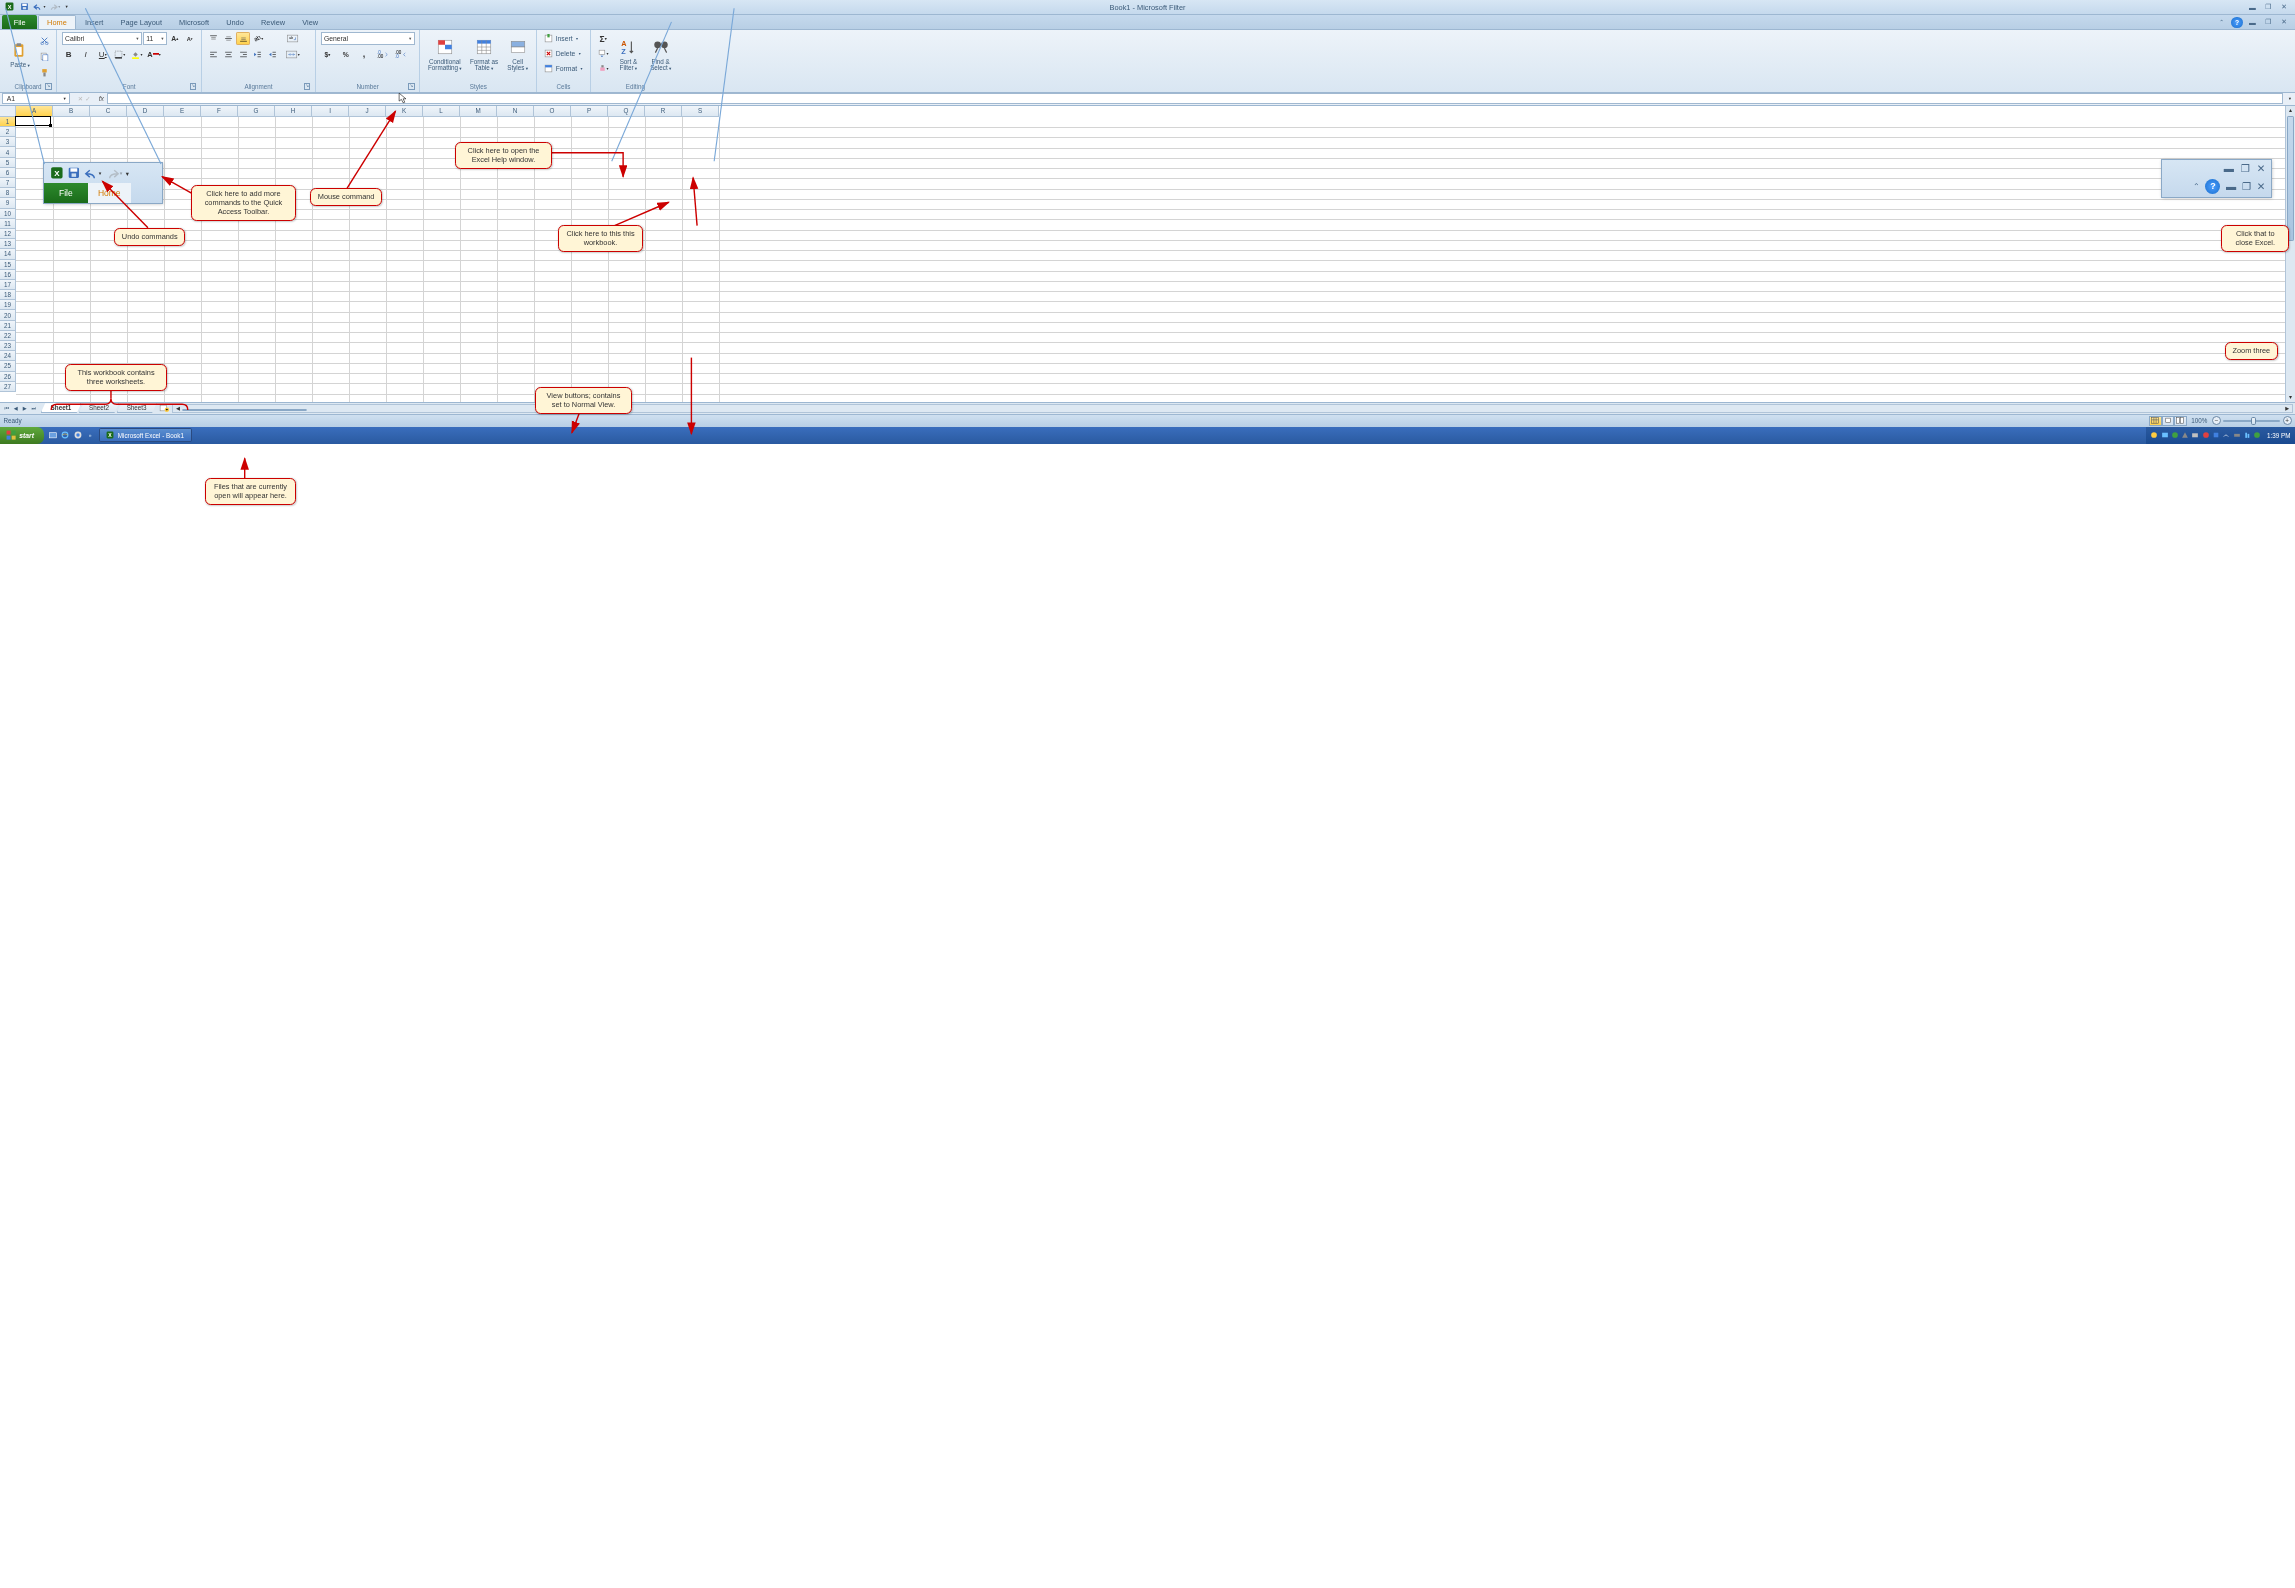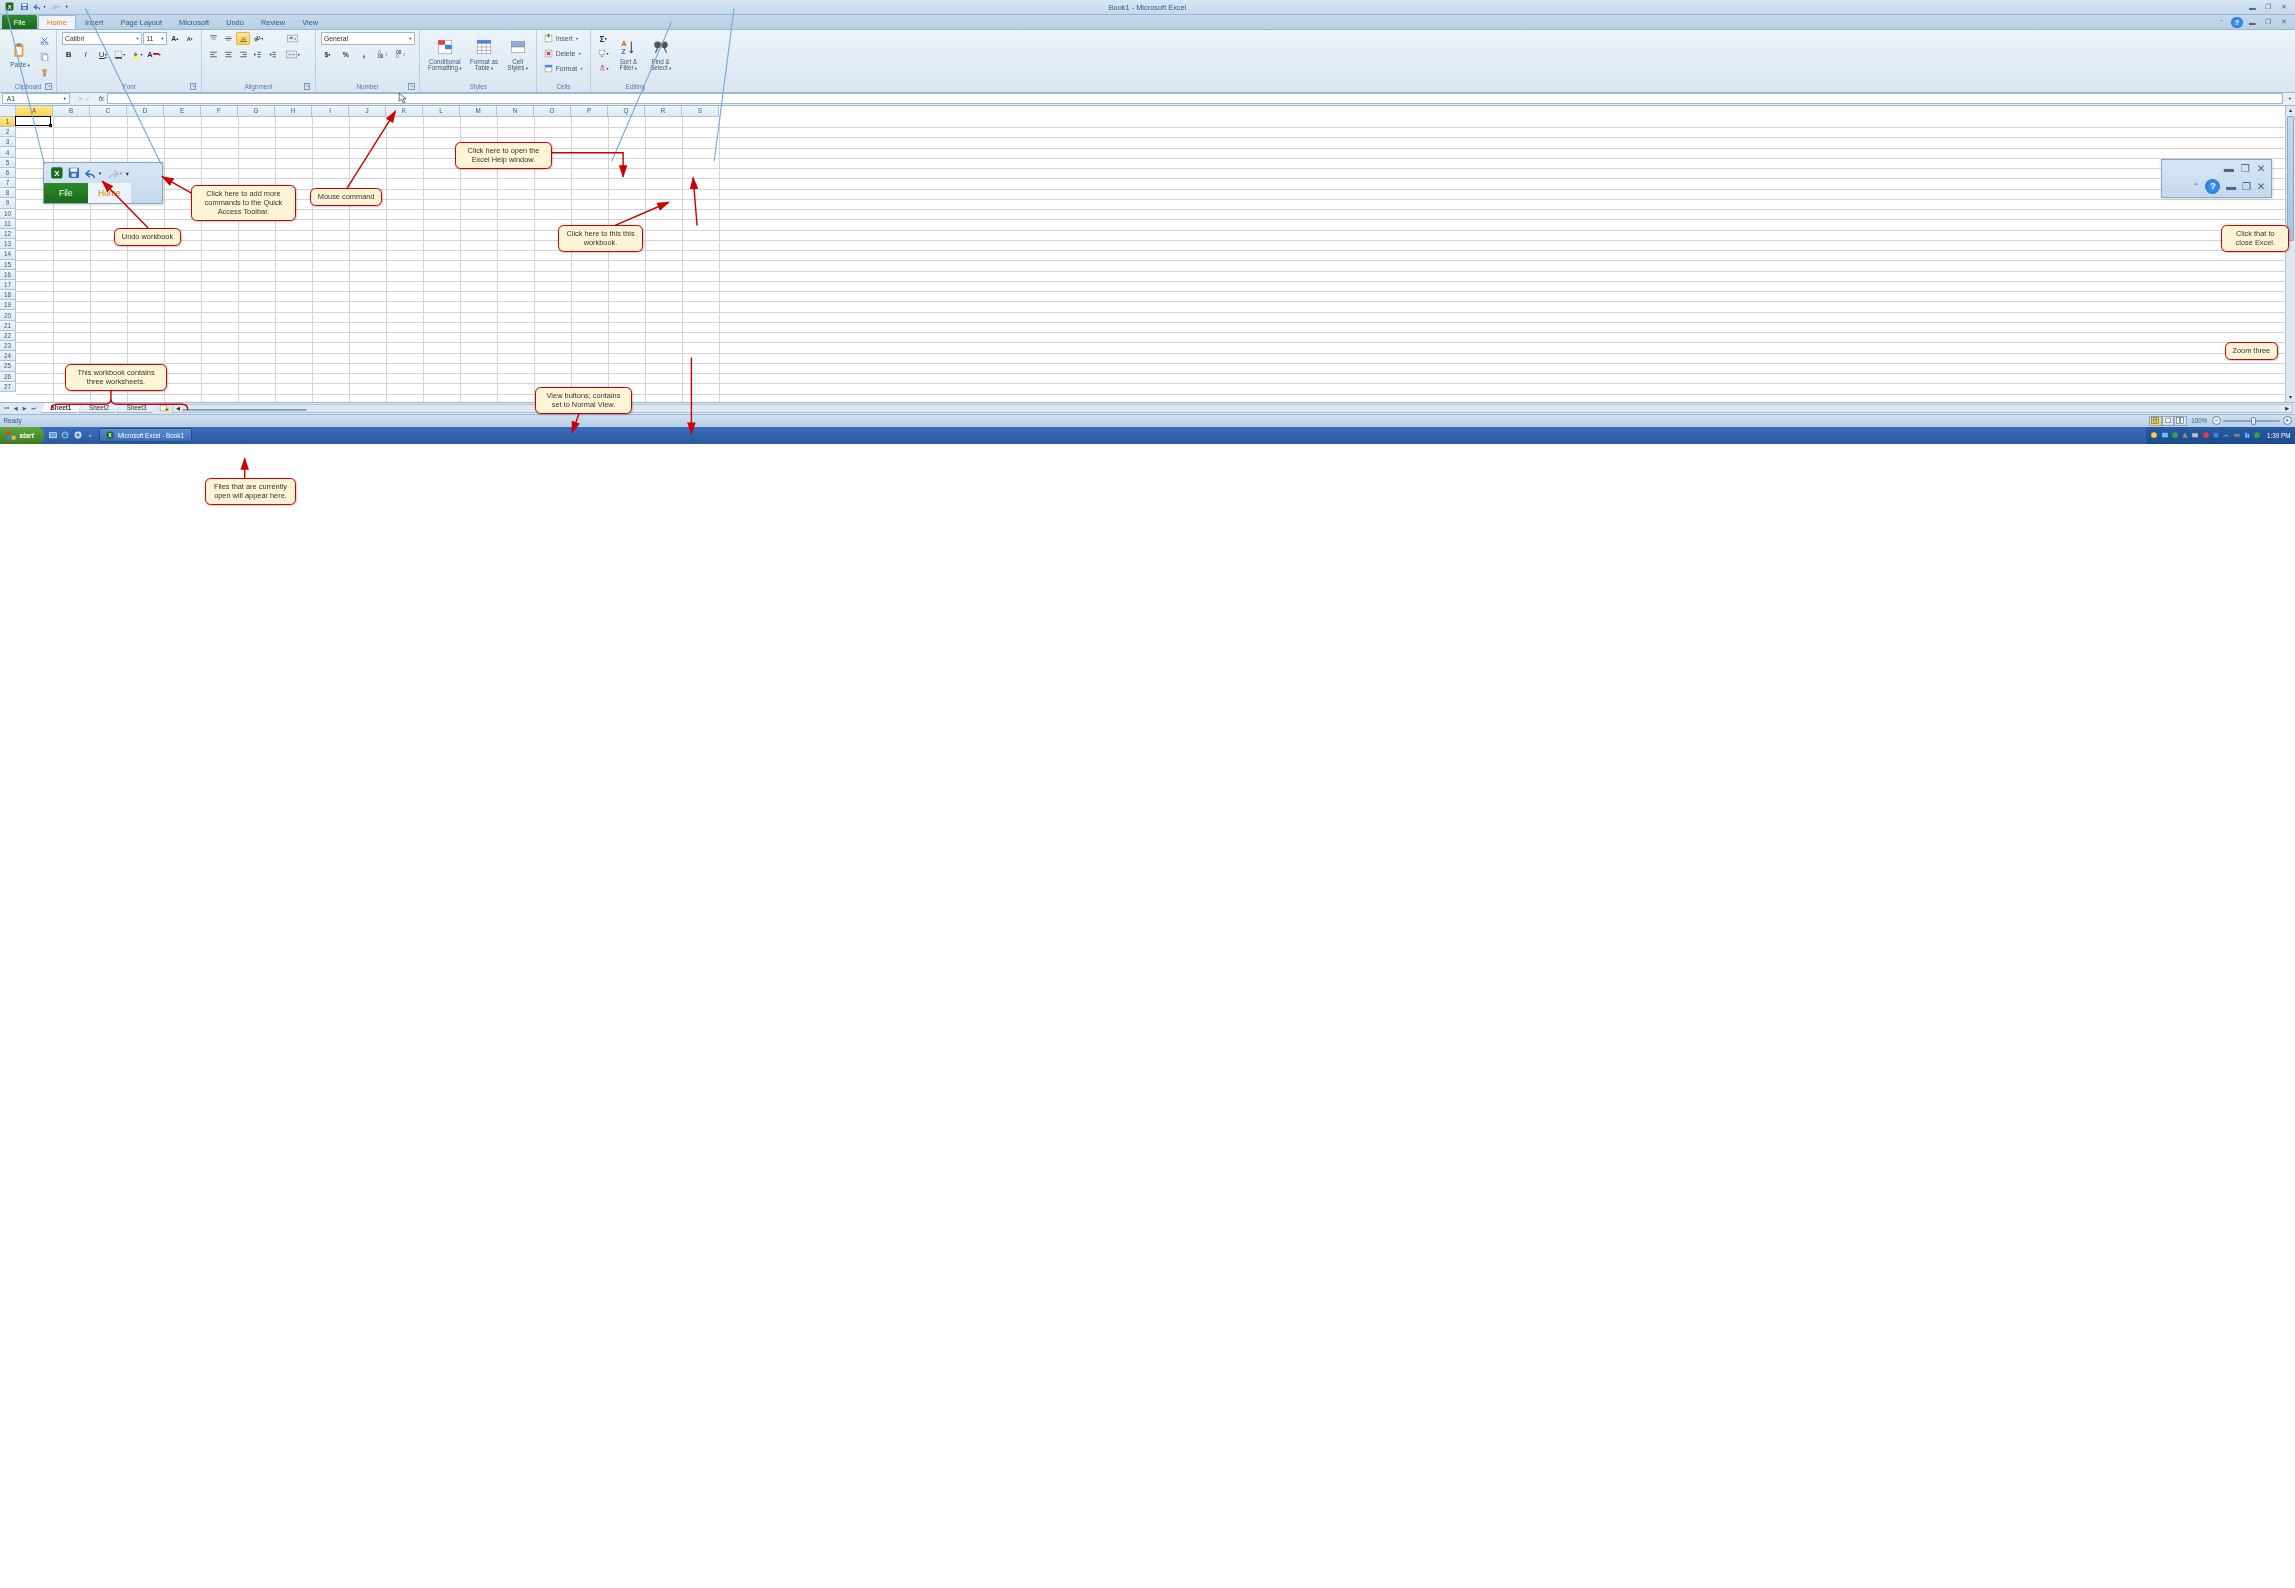--- a/index.html
+++ b/index.html
@@ -146,21 +146,21 @@
     <div class="qat-btn" style="opacity:0.4">
       <svg width="10.2" height="8" viewBox="0 0 17.4844 14">
           <path d="M11 3 L16 7 L11 11 M16 7 Q6 7 6 12" stroke="#888" stroke-width="2" fill="none"></path>
         </svg>
         <span style="font-size:4px;margin-left:0.6px">▾</span>
     </div>
     <div class="qat-btn" style="width:8px">
       <span style="font-size:4.6px">▾</span>
     </div>
   </div>
-  <div class="title-text">Book1 - Microsoft Excel</div>
+  <div class="title-text">Book1 - Microsoft Filter</div>
   <div class="win-ctrls">
     <div class="win-btn">▬</div>
     <div class="win-btn">❐</div>
     <div class="win-btn">✕</div>
   </div>
 </div>
 
 <div class="ribbon-tabs">
   <div class="file-tab">File</div>
   <div class="tab active">Home</div>
@@ -800,21 +800,21 @@
   <div style="display:flex;justify-content:flex-end;gap:5.7px;align-items:center">
     <span style="font-size:8px;color:#4a6a8a">⌃</span>
     <div style="width:15px;height:15px;border-radius:50%;background:radial-gradient(#4a9eff,#1a6ecc);color:#fff;display:flex;align-items:center;justify-content:center;font-weight:bold;font-size:9px">?</div>
     <span style="font-size:10.2px;color:#4a6a8a">▬</span>
     <span style="font-size:10.2px;color:#4a6a8a">❐</span>
     <span style="font-size:10.2px;color:#4a6a8a">✕</span>
   </div>
 </div>
 
 <div class="callout" style="left:191px;top:185px;width:105px">Click here to add more commands to the Quick Access Toolbar.</div>
-<div class="callout" style="left:114px;top:228px">Undo workbook</div>
+<div class="callout" style="left:114px;top:228px">Undo commands</div>
 <div class="callout" style="left:310px;top:188px">Mouse command</div>
 <div class="callout" style="left:455px;top:142px;width:97px">Click here to open the Excel Help window.</div>
 <div class="callout" style="left:558px;top:225px;width:85px">Click here to this this workbook.</div>
 <div class="callout" style="right:5.7px;top:225px;width:68px">Click that to close Excel.</div>
 <div class="callout" style="right:17px;top:342px">Zoom three</div>
 <div class="callout" style="left:535px;top:387px;width:97px">View buttons; contains set to Normal View.</div>
 <div class="callout" style="left:65px;top:364px;width:102px">This workbook contains three worksheets.</div>
 <div class="callout" style="left:205px;top:478px;width:91px">Files that are currently open will appear here.</div>
 
 <div class="mouse-cursor" style="left:398px;top:92px">

